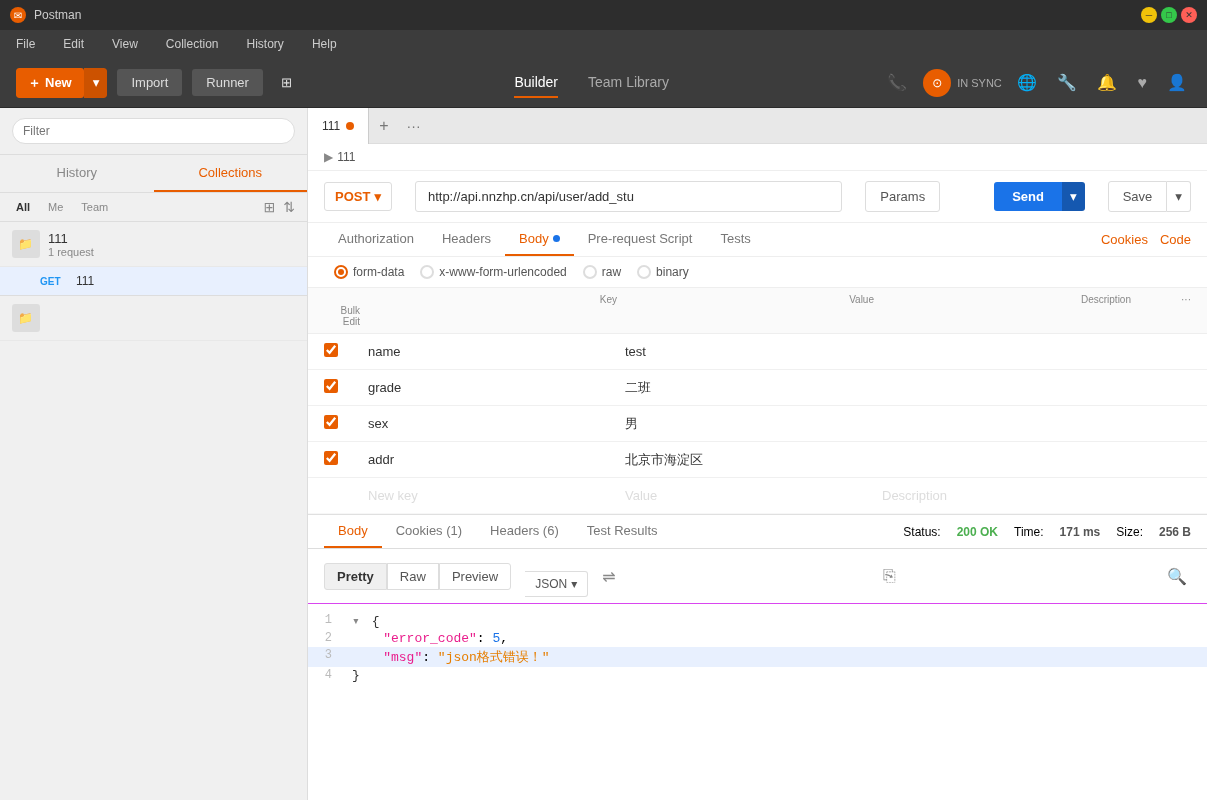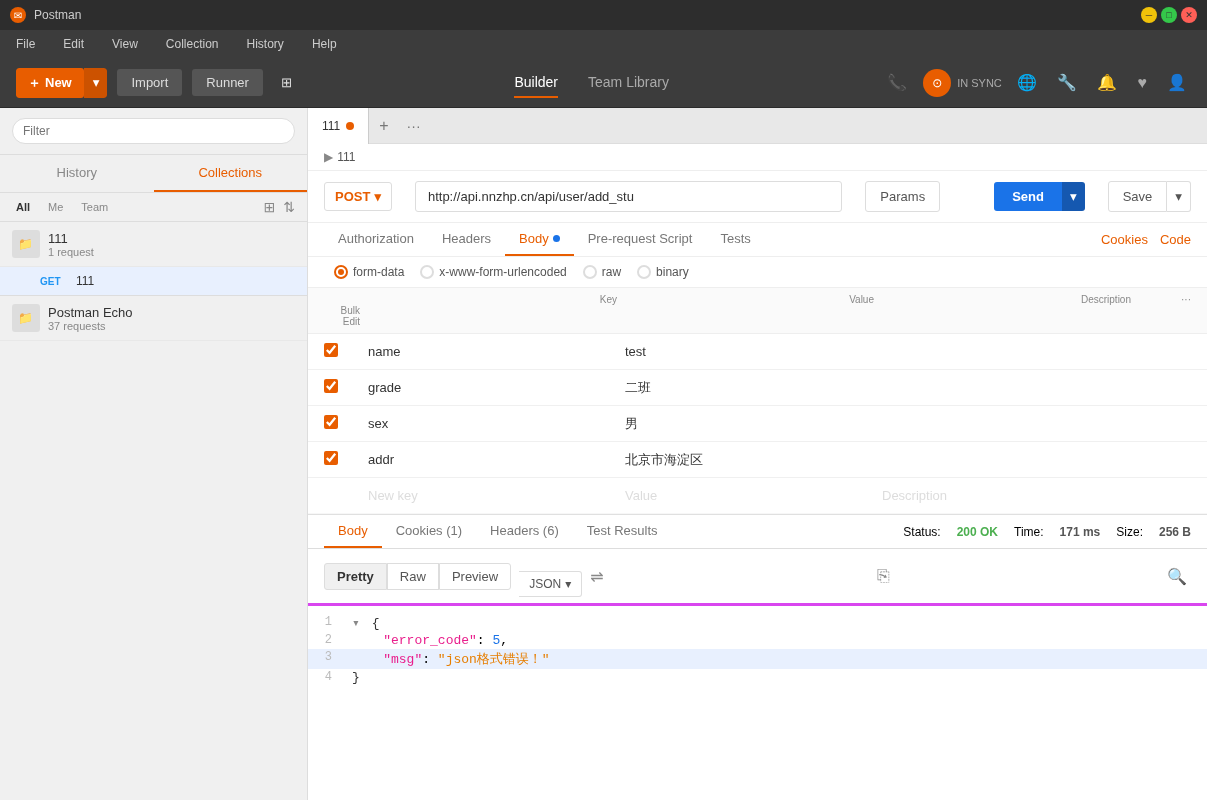--- a/index.html
+++ b/index.html
@@ -537,22 +537,22 @@
       font-size: 12px;
     }
     .status-ok { color: #4caf50; font-weight: 600; }
     .status-value-neutral { color: #555; font-weight: 600; }
 
     
     .response-body-bar {
       display: flex;
       align-items: center;
       padding: 6px 16px;
-      gap: 0;
-      border-bottom: 3px solid #d946ef;
+      gap: 6px;
+      border-bottom: 1px solid #d946ef;
       background: white;
     }
     .resp-format-btn {
       padding: 5px 12px;
       font-size: 13px;
       color: #555;
       cursor: pointer;
       border: 1px solid #ddd;
       background: white;
     }
@@ -706,24 +706,20 @@
       </div>
     </div>
 
     <div class="get-request-item">
       <span class="method-badge">GET</span>
       <span class="request-name">111</span>
     </div>
 
     <div class="collection-item">
       <div class="collection-icon">📁</div>
-      <div class="collection-info">
-        <div class="collection-name">Postman Echo</div>
-        <div class="collection-meta">37 requests</div>
-      </div>
     </div>
   </div>
 
   <div class="content">
 
     <div class="tabs-bar">
       <div class="tab-item active">
         <span>111</span>
         <span class="tab-dot"></span>
       </div>

